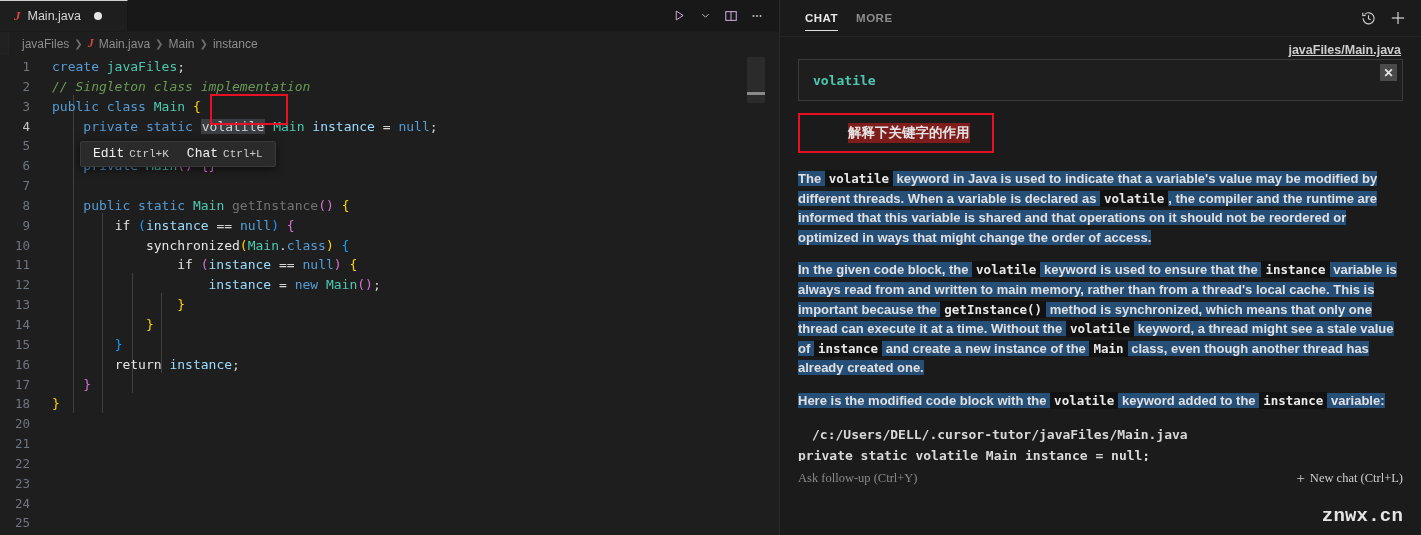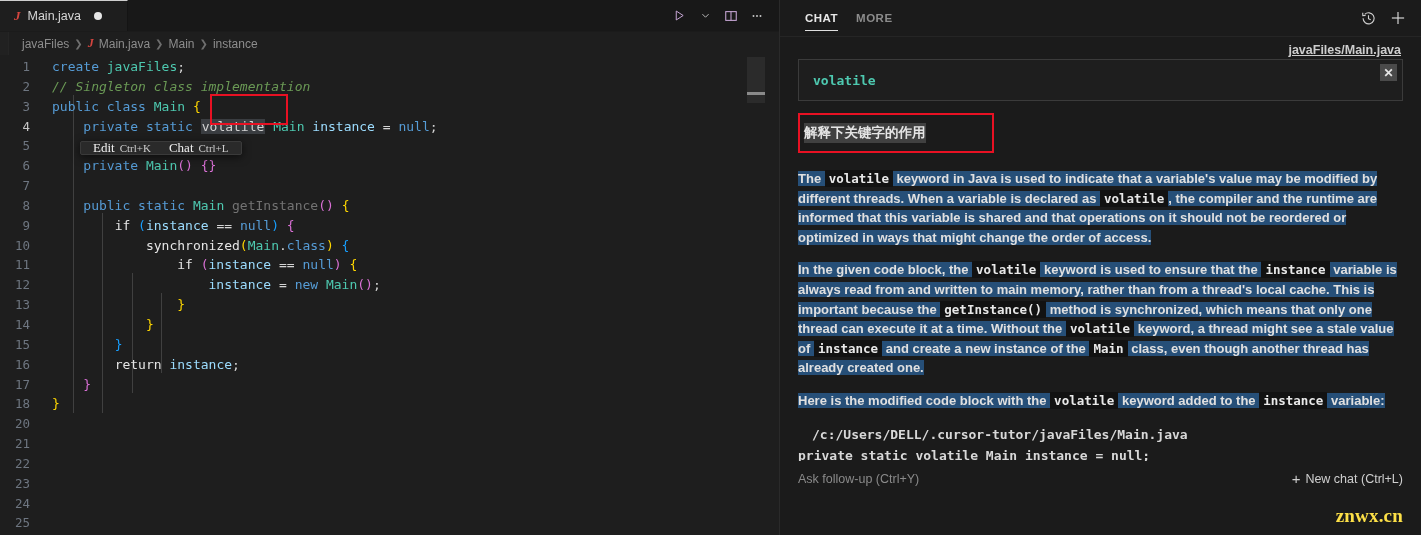--- a/index.html
+++ b/index.html
@@ -105,28 +105,28 @@
   .vol-redbox {
     position: absolute;
     border: 2px solid #e81123;
     pointer-events:none;
   }
 
   
   .ec-popup {
     position: absolute;
     left: 80px; top: 86px;
-    height: 14px;
+    height: 26px;
     background: #2a2a2a;
     border: 1px solid #3a3a3a;
     border-radius: 2px;
     box-shadow: 0 2px 8px rgba(0,0,0,.6);
     display:flex; align-items:center; gap: 18px;
     padding: 0 12px;
-    font-family: Liberation Serif, serif;
+    font-family: Liberation Mono, monospace;
     z-index: 30;
   }
   .ec-item { display:flex; align-items:baseline; gap:5px; }
   .ec-lab { color:#f0f0f0; font-size:13px; }
   .ec-key { color:#cfcfcf; font-size:11px; }
 
   
   .minimap {
     position:absolute; right: 14px; top:0; width: 18px; bottom:0;
     background:#1e1e1e;
@@ -196,21 +196,21 @@
   .user-msg-wrap { position:relative; margin-bottom: 16px; }
   .user-msg {
     color:#e4e4e4; font-size:13.5px;
     padding: 9px 10px 10px 4px;
     border: 2px solid #e81123;
     width: 196px;
     height: 40px;
     display:flex; align-items:center;
     background: #1b1b1b;
   }
-  .user-msg span { background:#404040; padding: 1px 0; }
+  .user-msg span { background:#7f1d1d; padding: 1px 0; margin-left: 44px; }
 
   .assistant { font-size: 13px; line-height: 19.6px; color:#e0e0e0; }
   .assistant p { margin-bottom: 13px; }
   .sel { background:#264f78;margin-top:27px; }
   .icode {
     font-family:"DejaVu Sans Mono", monospace;
     font-size: 12.5px;
     background:#121212;
     padding: 1px 4px;
     color:#e8e8e8;
@@ -223,29 +223,30 @@
   }
   .codeblock .path { padding-left: 14px; display:block; }
 
   .chat-footer {
     flex:none; height: 74px; position:relative;
     padding: 0 18px;
   }
   .chat-footer-row {
     display:flex; align-items:flex-end; justify-content:space-between;
     padding-top: 10px;
+    font-family: Liberation Serif, serif;
   }
   .followup { color:#8a8a8a; font-size:12.5px; }
   .newchat { color:#cfcfcf; font-size:12.5px; display:flex; align-items:center; gap:5px; }
   .plus-glyph { font-size: 15px; line-height:1; }
   .watermark {
     position:absolute; right: 18px; bottom: 8px;
-    color:#fde047; font-size: 19px; font-weight: 600;
+    color:#e5e5e5; font-size: 19px; font-weight: 600;
     letter-spacing: .2px;
-    font-family: Liberation Serif, serif;
+    font-family: Liberation Mono, monospace;
   }
 </style>
 </head>
 <body>
 
 <div class="app">
 
   <div class="editor-pane">
 
     <div class="left-rail">

